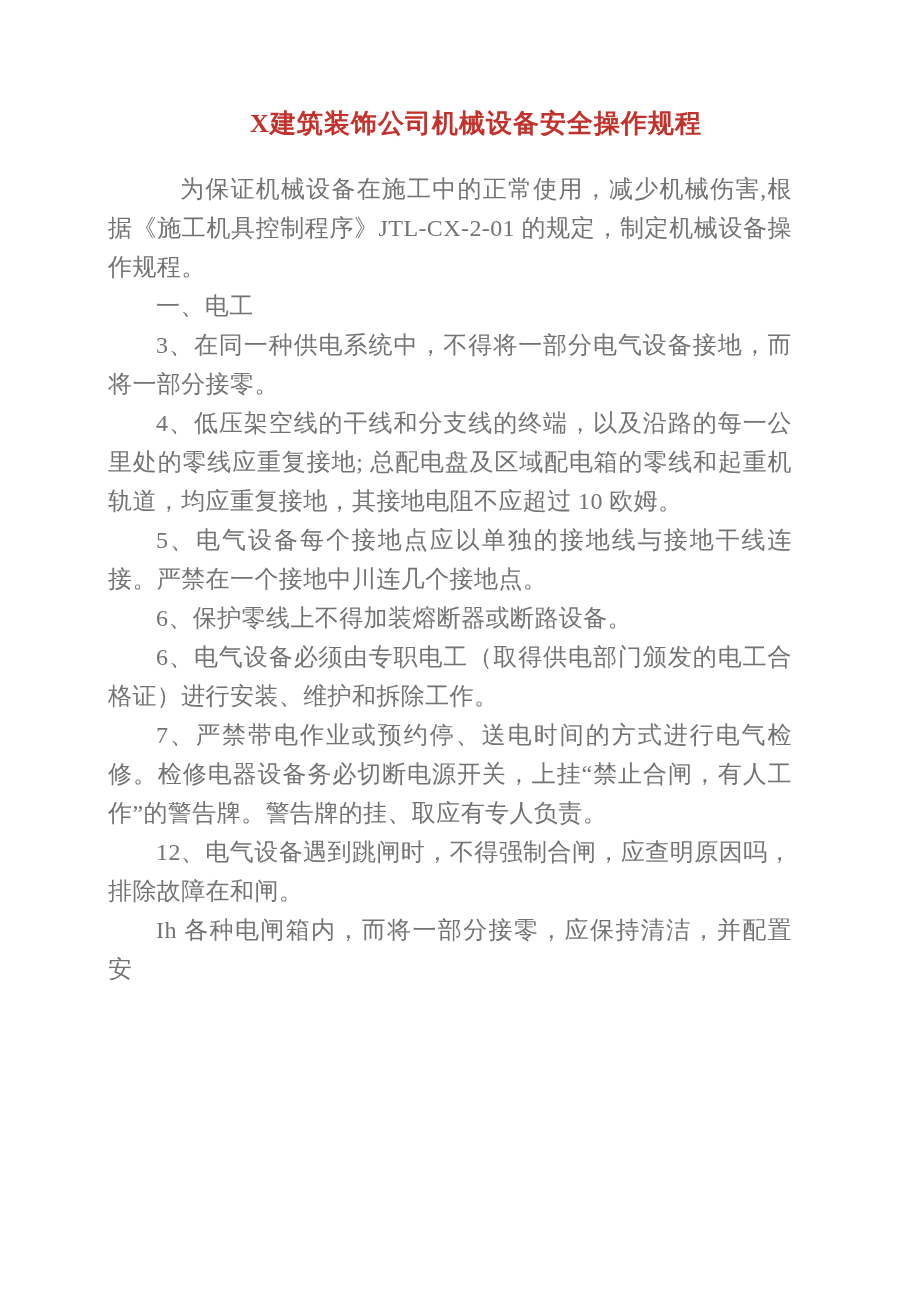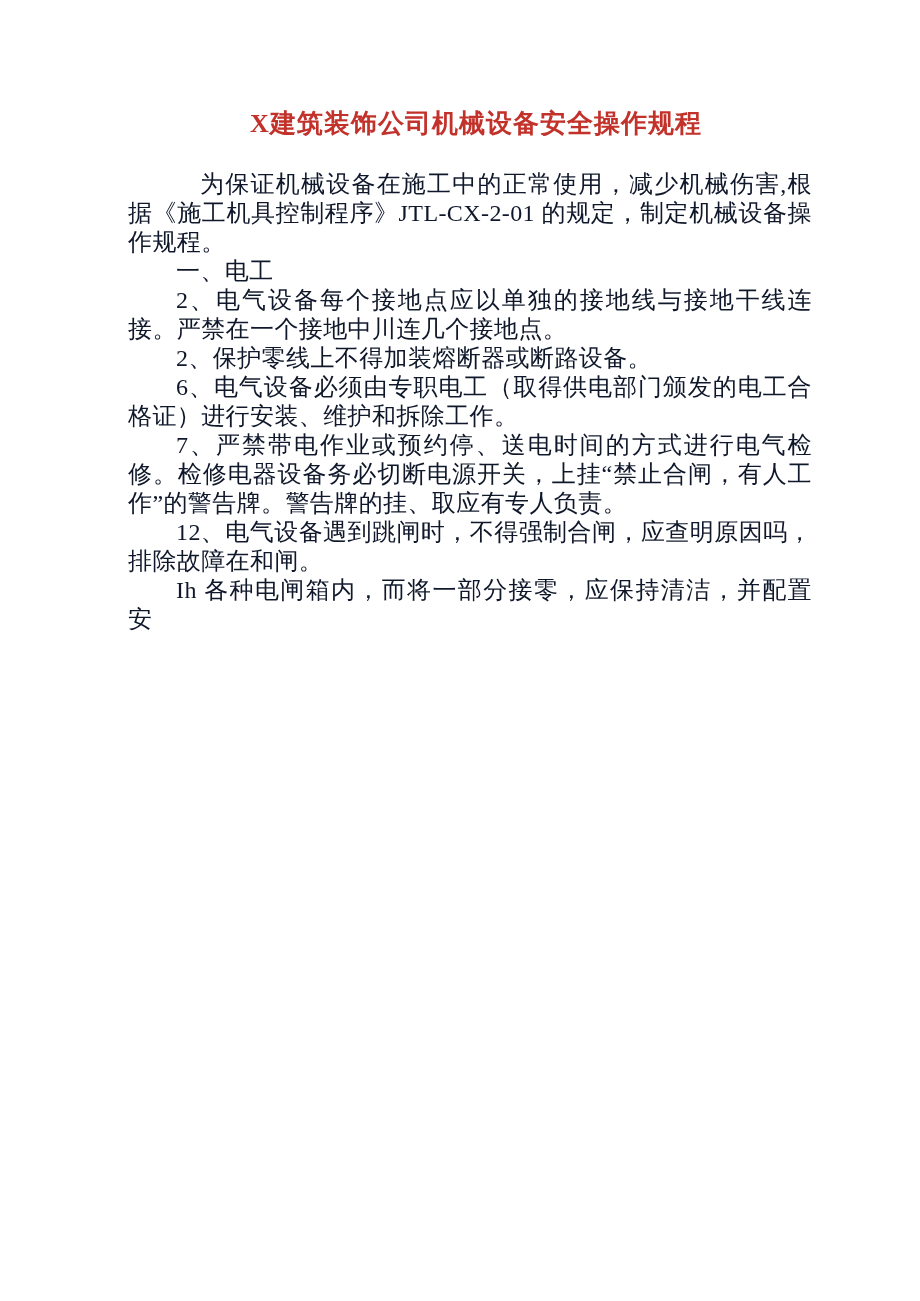--- a/index.html
+++ b/index.html
@@ -26,44 +26,45 @@
     letter-spacing: 1px;
     color: #c2322b;
     white-space: nowrap;
   }
   .doc-body {
     position: absolute;
     top: 170px;
     left: 108px;
     width: 684px;
     font-size: 24px;
-    line-height: 29px;
+    line-height: 39px;
     letter-spacing: 0.4px;
-    color: #0f172a;
+    color: #737373;
     text-align: justify;
-    margin-left: 20px;
   }
   .doc-body p {
     margin: 0;
     padding: 0;
     text-indent: 48px;
     word-break: break-all;
   }
   .doc-body p.indent-3 {
     text-indent: 72px;
   }
 </style>
 </head>
 <body>
 
 <div class="page">
   <div class="doc-title" style="color: rgb(194, 50, 43);">X建筑装饰公司机械设备安全操作规程</div>
   <div class="doc-body">
       <p class="indent-3">为保证机械设备在施工中的正常使用，减少机械伤害,根据《施工机具控制程序》JTL-CX-2-01 的规定，制定机械设备操作规程。</p>
       <p>一、电工</p>
-      <p>2、电气设备每个接地点应以单独的接地线与接地干线连接。严禁在一个接地中川连几个接地点。</p>
-      <p>2、保护零线上不得加装熔断器或断路设备。</p>
+      <p>3、在同一种供电系统中，不得将一部分电气设备接地，而将一部分接零。</p>
+      <p>4、低压架空线的干线和分支线的终端，以及沿路的每一公里处的零线应重复接地; 总配电盘及区域配电箱的零线和起重机轨道，均应重复接地，其接地电阻不应超过 10 欧姆。</p>
+      <p>5、电气设备每个接地点应以单独的接地线与接地干线连接。严禁在一个接地中川连几个接地点。</p>
+      <p>6、保护零线上不得加装熔断器或断路设备。</p>
       <p>6、电气设备必须由专职电工（取得供电部门颁发的电工合格证）进行安装、维护和拆除工作。</p>
       <p>7、严禁带电作业或预约停、送电时间的方式进行电气检修。检修电器设备务必切断电源开关，上挂“禁止合闸，有人工作”的警告牌。警告牌的挂、取应有专人负责。</p>
       <p>12、电气设备遇到跳闸时，不得强制合闸，应查明原因吗，排除故障在和闸。</p>
       <p>Ih 各种电闸箱内，而将一部分接零，应保持清洁，并配置安</p>
     </div>
 </div>
 
 </body></html>

